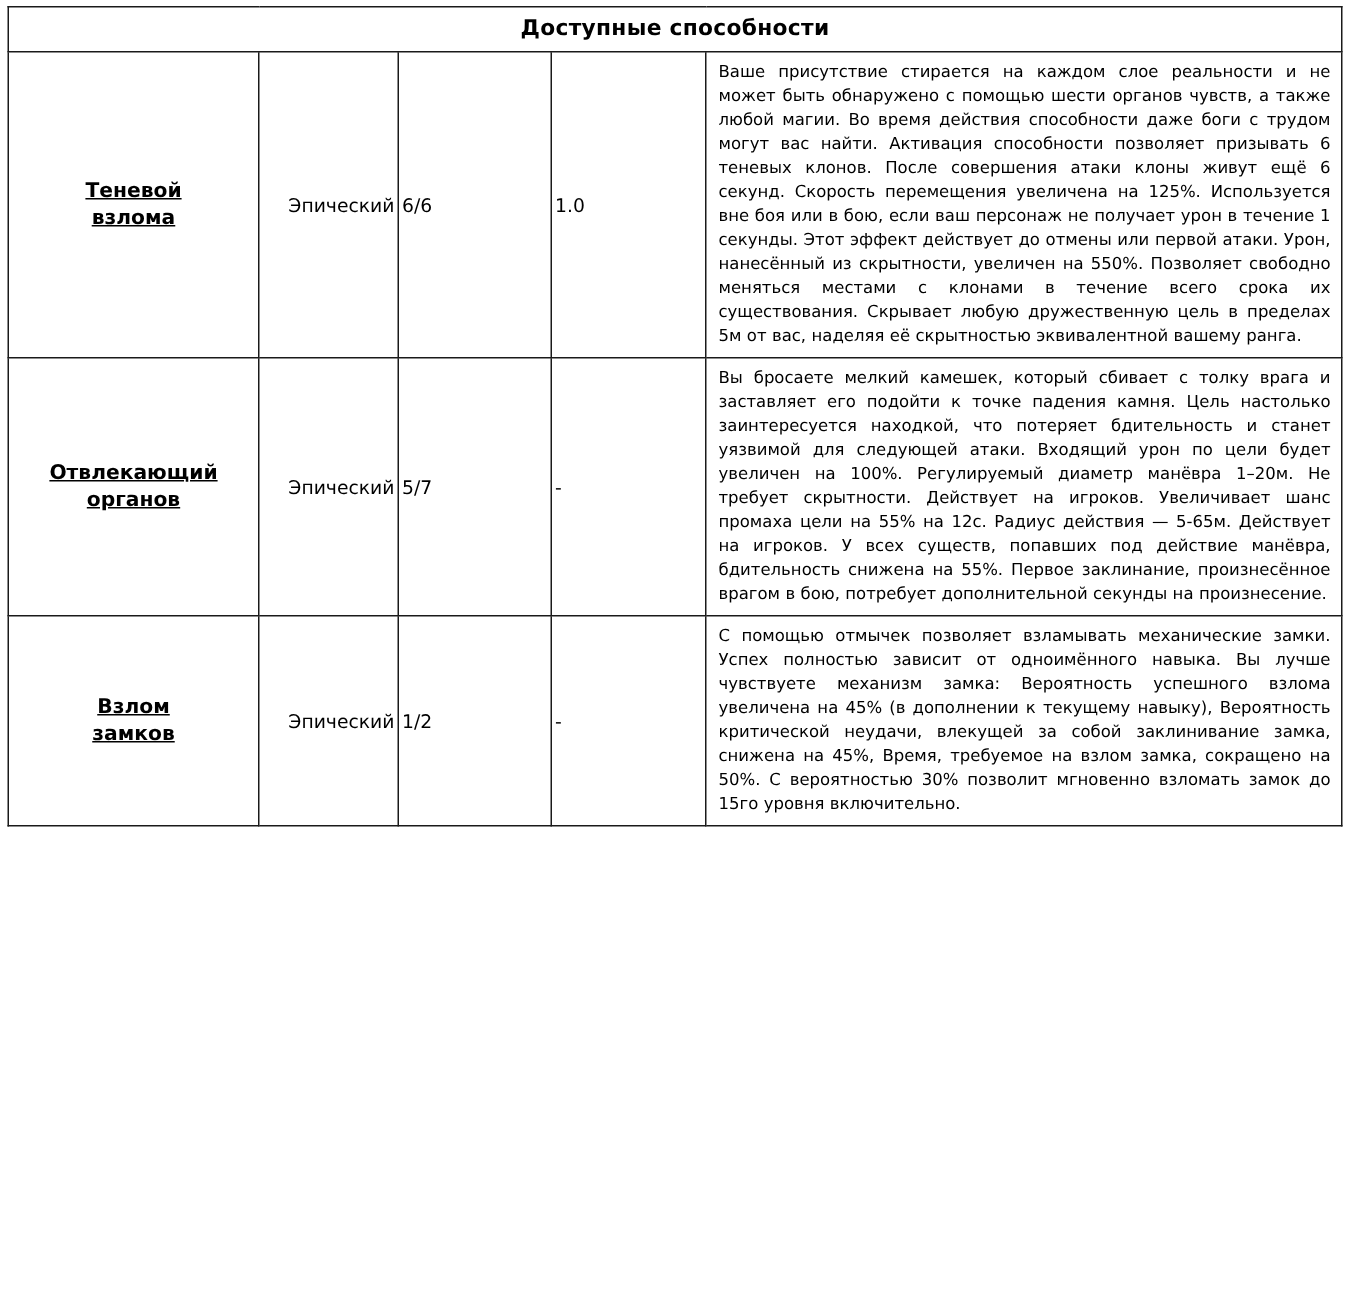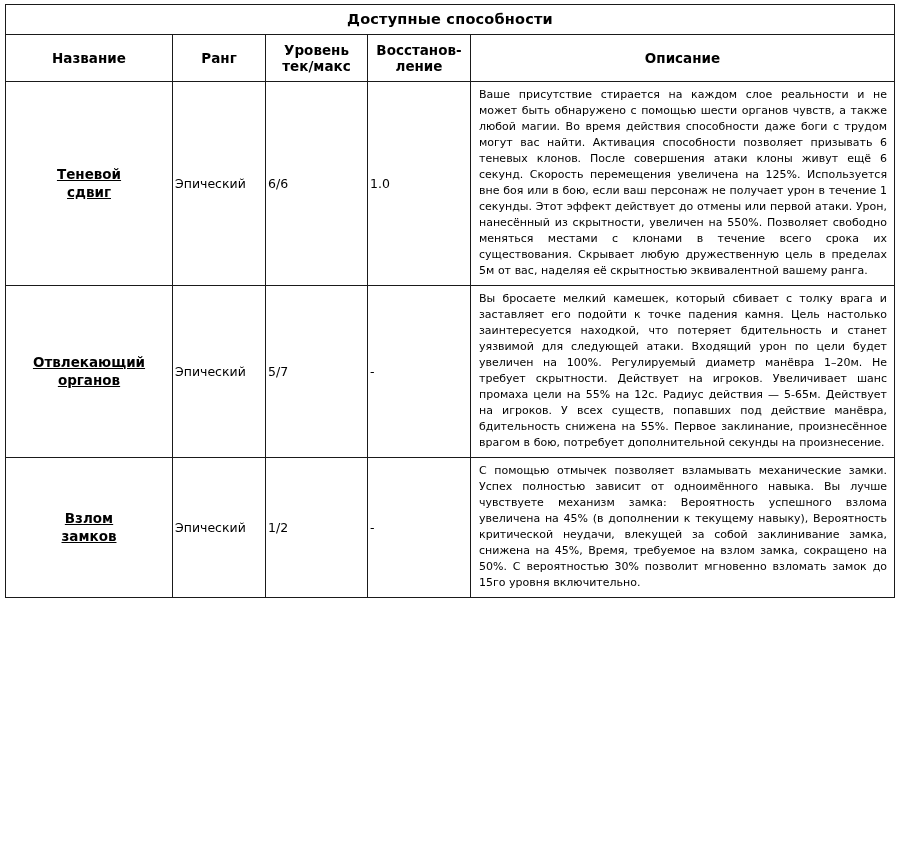--- a/index.html
+++ b/index.html
@@ -62,21 +62,21 @@
   
   .c-name {
     text-align: center;
     font-weight: bold;
     font-size: 13.5px;
     line-height: 1.3;
     padding: 4px 6px;
     text-decoration: underline;
   }
   .c-rank {
-    text-align: left;
+    text-align: right;
     font-weight: normal;
     font-size: 12.5px;
     padding: 4px 2px;
   }
   .c-level,
   .c-cd {
     font-weight: normal;
     font-size: 12.5px;
     padding: 4px 2px;
   }
@@ -106,39 +106,26 @@
       <col class="col-name">
       <col class="col-rank">
       <col class="col-level">
       <col class="col-cd">
       <col class="col-desc">
     </colgroup>
     <thead>
       <tr>
         <th class="title-cell" colspan="5">Доступные способности</th>
       </tr>
-      <tr>
-        <th class="head-cell">Название</th>
-        <th class="head-cell">Ранг</th>
-        <th class="head-cell">
-          <span>Уровень</span><br>
-          <span>тек/макс</span>
-        </th>
-        <th class="head-cell">
-          <span>Восстанов-</span><br>
-          <span>ление</span>
-        </th>
-        <th class="head-cell">Описание</th>
-      </tr>
     </thead>
     <tbody>
       <tr>
         <td class="c-name">
           <span>Теневой</span><br>
-          <span>сдвиг</span>
+          <span>взлома</span>
         </td>
         <td class="c-rank">Эпический</td>
         <td class="c-level">6/6</td>
         <td class="c-cd">1.0</td>
         <td class="c-desc">Ваше присутствие стирается на каждом слое реальности и не может быть обнаружено с помощью шести органов чувств, а также любой магии. Во время действия способности даже боги с трудом могут вас найти. Активация способности позволяет призывать 6 теневых клонов. После совершения атаки клоны живут ещё 6 секунд. Скорость перемещения увеличена на 125%. Используется вне боя или в бою, если ваш персонаж не получает урон в течение 1 секунды. Этот эффект действует до отмены или первой атаки. Урон, нанесённый из скрытности, увеличен на 550%. Позволяет свободно меняться местами с клонами в течение всего срока их существования. Скрывает любую дружественную цель в пределах 5м от вас, наделяя её скрытностью эквивалентной вашему ранга.</td>
       </tr>
       <tr>
         <td class="c-name">
           <span>Отвлекающий</span><br>
           <span>органов</span>

